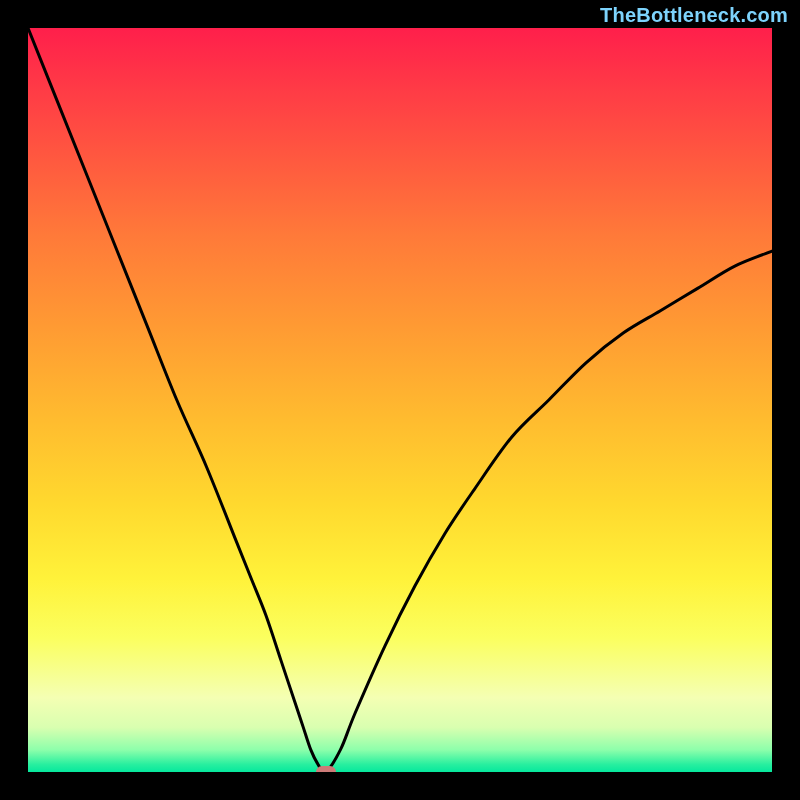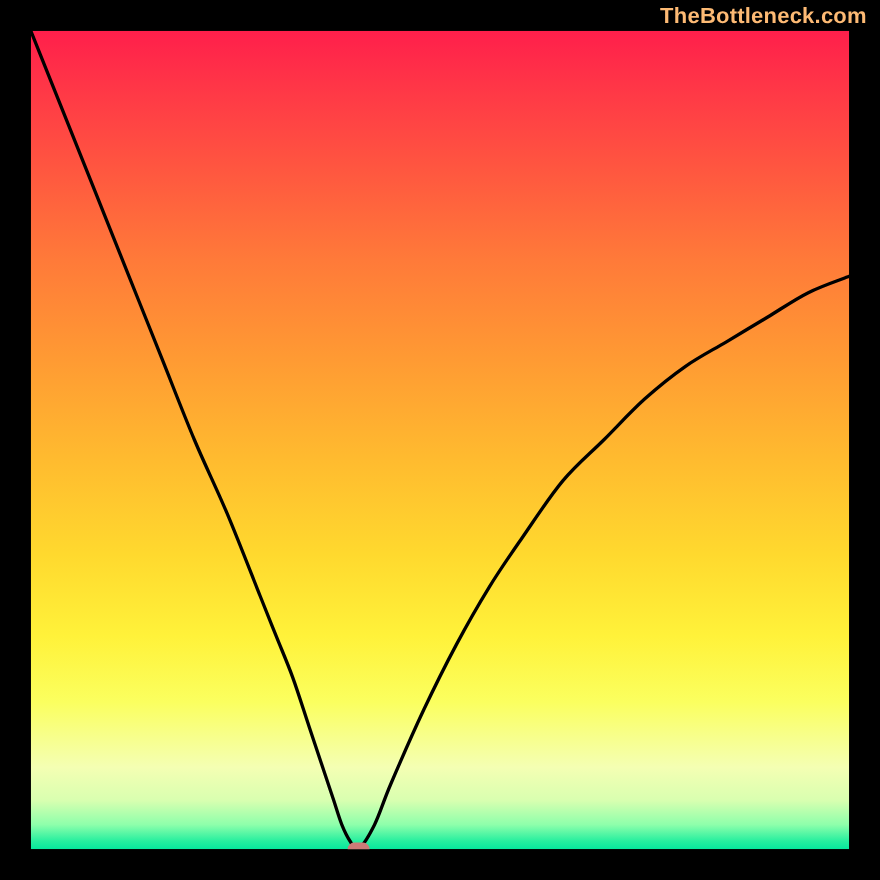--- a/index.html
+++ b/index.html
@@ -16,21 +16,21 @@
     top: 0;
     left: 0;
     width: 800px;
     height: 800px;
     background: #000;
   }
   .watermark {
     position: absolute;
     top: 4px;
     right: 12px;
-    color: #fdba74;
+    color: #7dd3fc;
     font-size: 20px;
     font-weight: 600;
     letter-spacing: 0.2px;
     user-select: none;
   }
   .plot {
     position: absolute;
     top: 28px;
     left: 28px;
     width: 744px;

